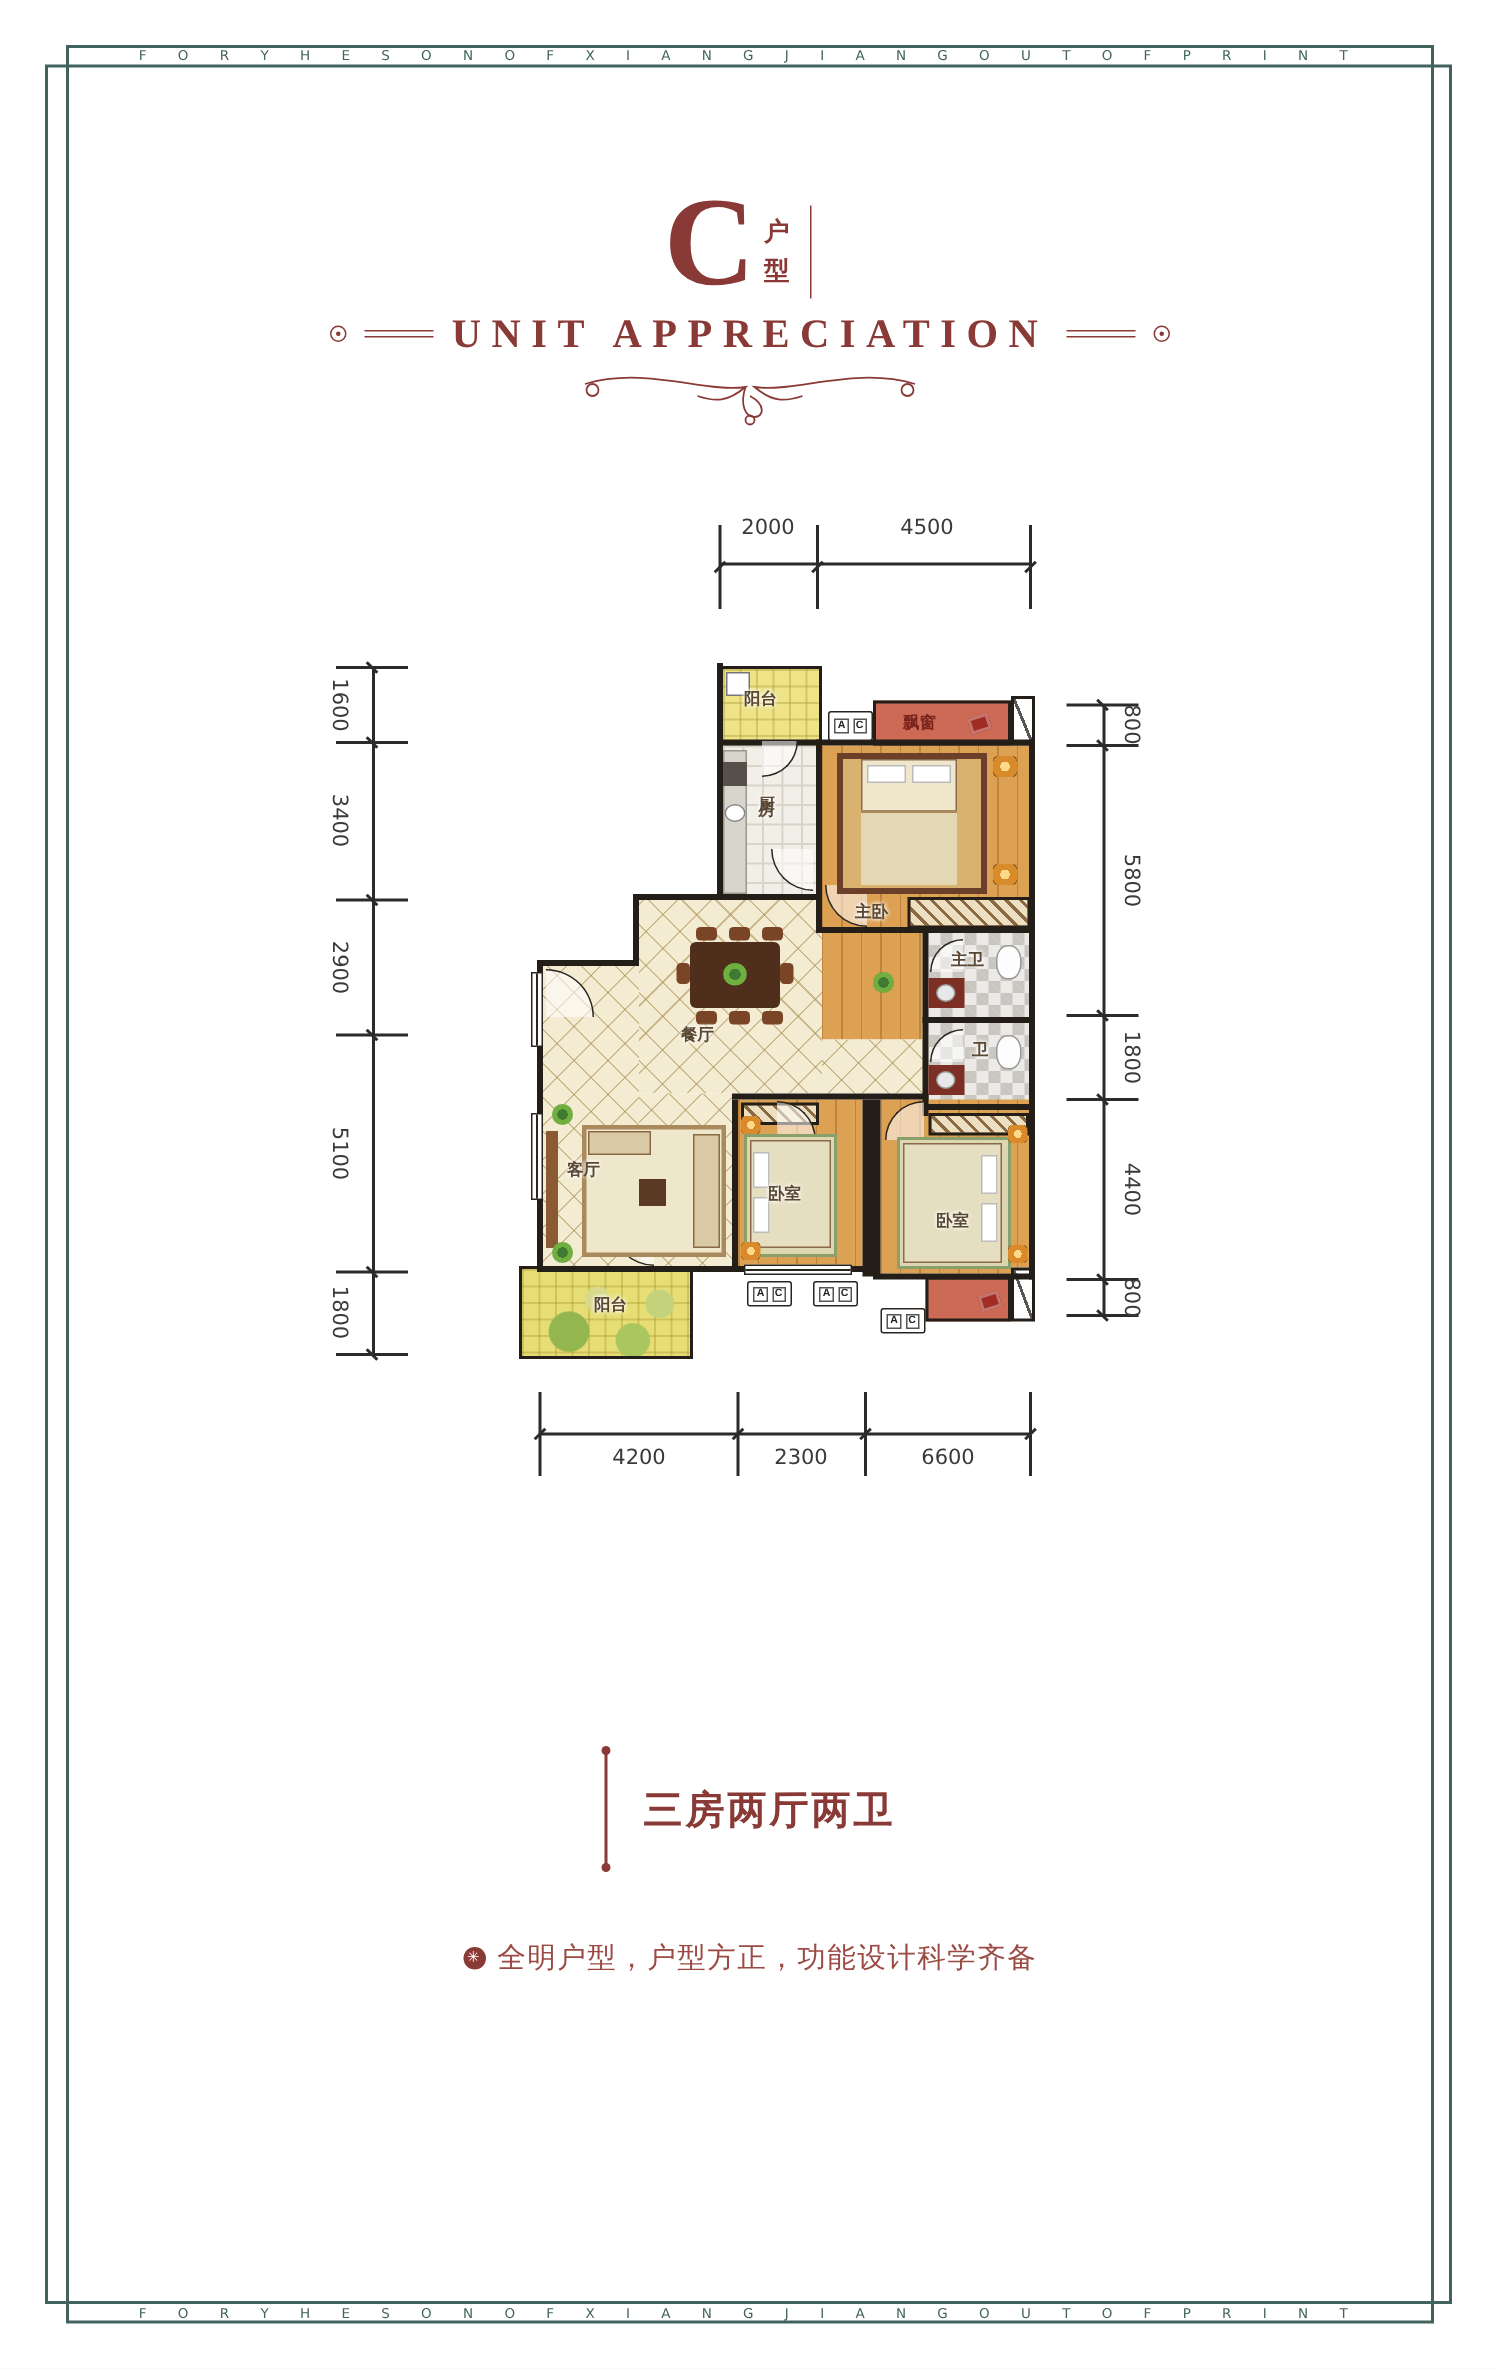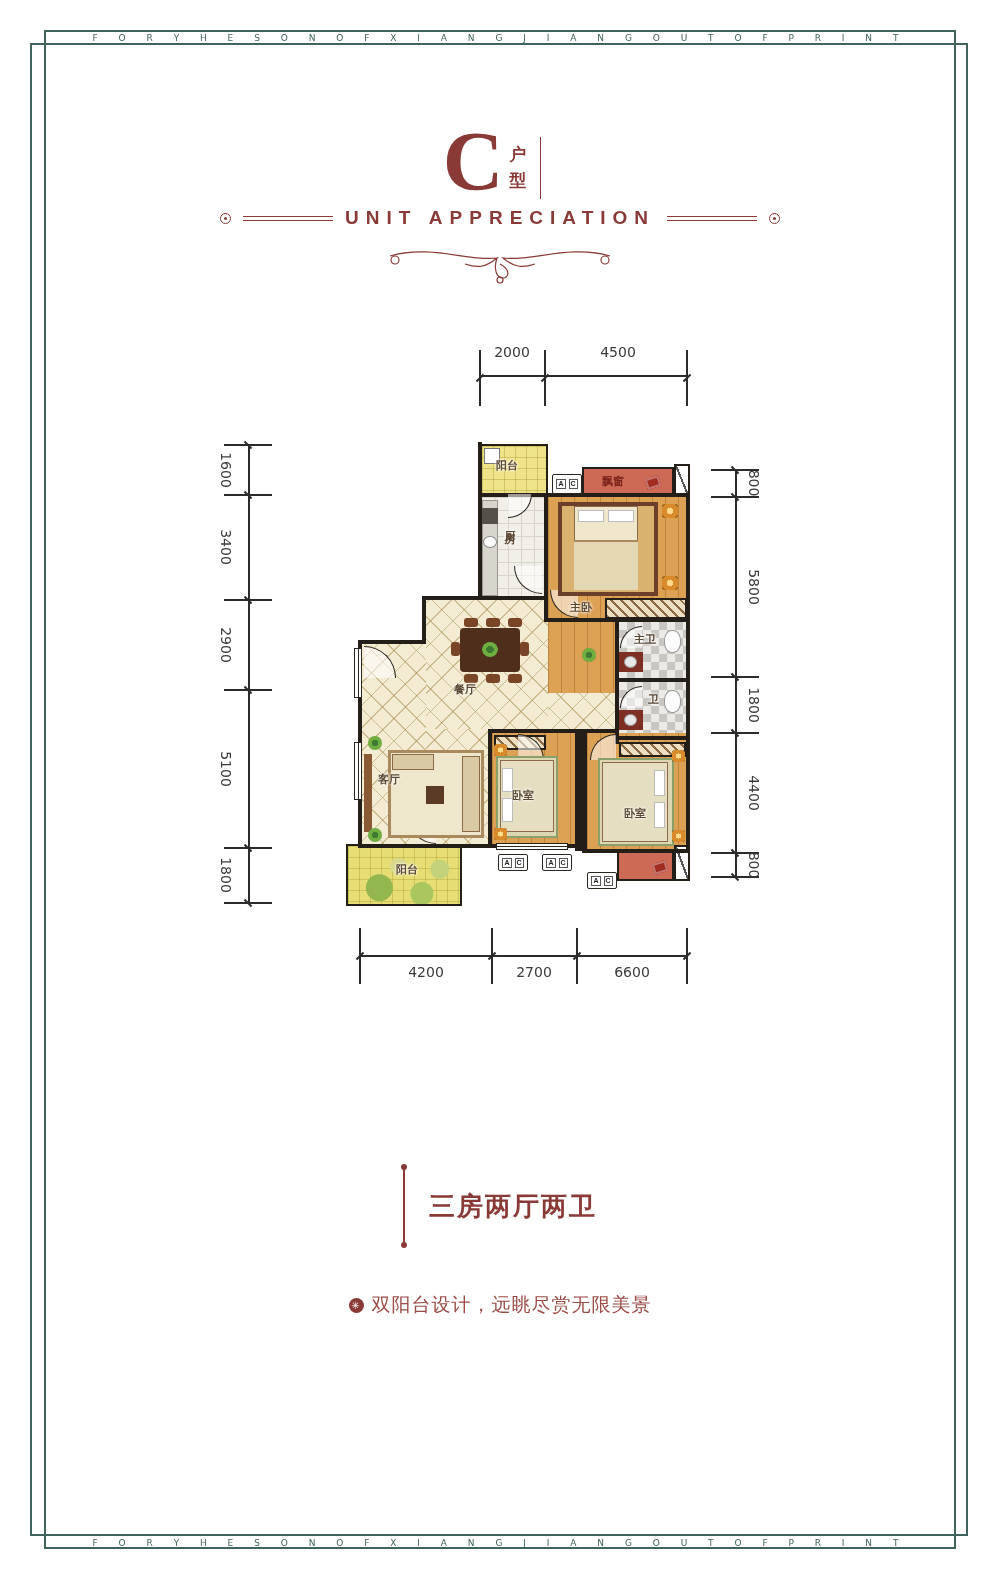--- a/index.html
+++ b/index.html
@@ -21,21 +21,21 @@
   .big-letter{font-family:"Liberation Serif",serif;font-size:84px;line-height:80px;color:var(--maroon);font-weight:700;}
   .stack{display:flex;flex-direction:column;justify-content:center;gap:3px;margin:10px 0 0 6px;
          font-size:17px;font-weight:700;color:var(--maroon);}
   .tdiv{width:1px;height:62px;background:var(--maroon);margin:12px 16px 0 14px;}
   .main-title{font-family:"Liberation Serif",serif;font-size:58px;color:var(--maroon);font-weight:700;
               letter-spacing:8px;margin-top:8px;}
   .sub-row{position:absolute;top:207px;left:220px;right:220px;display:flex;align-items:center;gap:12px;color:var(--maroon);}
   .dline{flex:1;height:5px;border-top:1px solid var(--maroon);border-bottom:1px solid var(--maroon);}
   .spiral{width:11px;height:11px;border:1.3px solid var(--maroon);border-radius:50%;flex:none;position:relative;}
   .spiral::after{content:"";position:absolute;left:3px;top:3px;width:3px;height:3px;border-radius:50%;background:var(--maroon);}
-  .sub-text{font-family:Liberation Sans, sans-serif;font-size:19px;font-weight:700;letter-spacing:7px;white-space:nowrap;text-align:center;}
+  .sub-text{font-family:Liberation Serif, serif;font-size:27px;font-weight:700;letter-spacing:7px;white-space:nowrap;text-align:center;}
   .flourish{position:absolute;top:242px;left:0;right:0;display:flex;justify-content:center;}
 
   
   .plan{position:absolute;left:230px;top:330px;width:560px;height:680px;}
   .wall{position:absolute;background:var(--wall);}
   .room{position:absolute;}
   .wood{background-color:#dda153;
         background-image:repeating-linear-gradient(90deg,rgba(120,66,16,.30) 0 1px,transparent 1px 13px);}
   .tile-cream{background-color:#f3ecd2;
         background-image:repeating-linear-gradient(45deg,transparent 0 15px,rgba(168,138,78,.5) 15px 16px),
@@ -311,21 +311,21 @@
     <div class="tickV" style="left:456px;top:20px;"></div>
     <span class="dimlbl h" style="left:282px;top:14px;">2000</span>
     <span class="dimlbl h" style="left:388px;top:14px;">4500</span>
 
     <div class="dimline" style="left:130px;top:625px;width:327px;height:2px;"></div>
     <div class="tickV" style="left:129px;top:598px;"></div>
     <div class="tickV" style="left:261px;top:598px;"></div>
     <div class="tickV" style="left:346px;top:598px;"></div>
     <div class="tickV" style="left:456px;top:598px;"></div>
     <span class="dimlbl h" style="left:196px;top:634px;">4200</span>
-    <span class="dimlbl h" style="left:304px;top:634px;">2700</span>
+    <span class="dimlbl h" style="left:304px;top:634px;">2300</span>
     <span class="dimlbl h" style="left:402px;top:634px;">6600</span>
 
     <div class="dimline" style="left:18px;top:115px;width:2px;height:458px;"></div>
     <div class="tickH" style="left:-6px;top:114px;"></div>
     <div class="tickH" style="left:-6px;top:164px;"></div>
     <div class="tickH" style="left:-6px;top:269px;"></div>
     <div class="tickH" style="left:-6px;top:359px;"></div>
     <div class="tickH" style="left:-6px;top:517px;"></div>
     <div class="tickH" style="left:-6px;top:572px;"></div>
     <span class="dimlbl v" style="left:-12px;top:140px;">1600</span>
@@ -352,17 +352,17 @@
   <div class="summary">
     <div class="sdiv"></div>
     <div class="sum-text">
       <span class="sum-line1">三房两厅两卫</span>
     </div>
   </div>
 
   <div class="features">
     <div class="feat">
       <span class="feat-icon"></span>
-      <span>双阳台设计，远眺尽赏无限美景</span>
+      <span>全明户型，户型方正，功能设计科学齐备</span>
     </div>
   </div>
 
 </div>
 
 </body></html>

